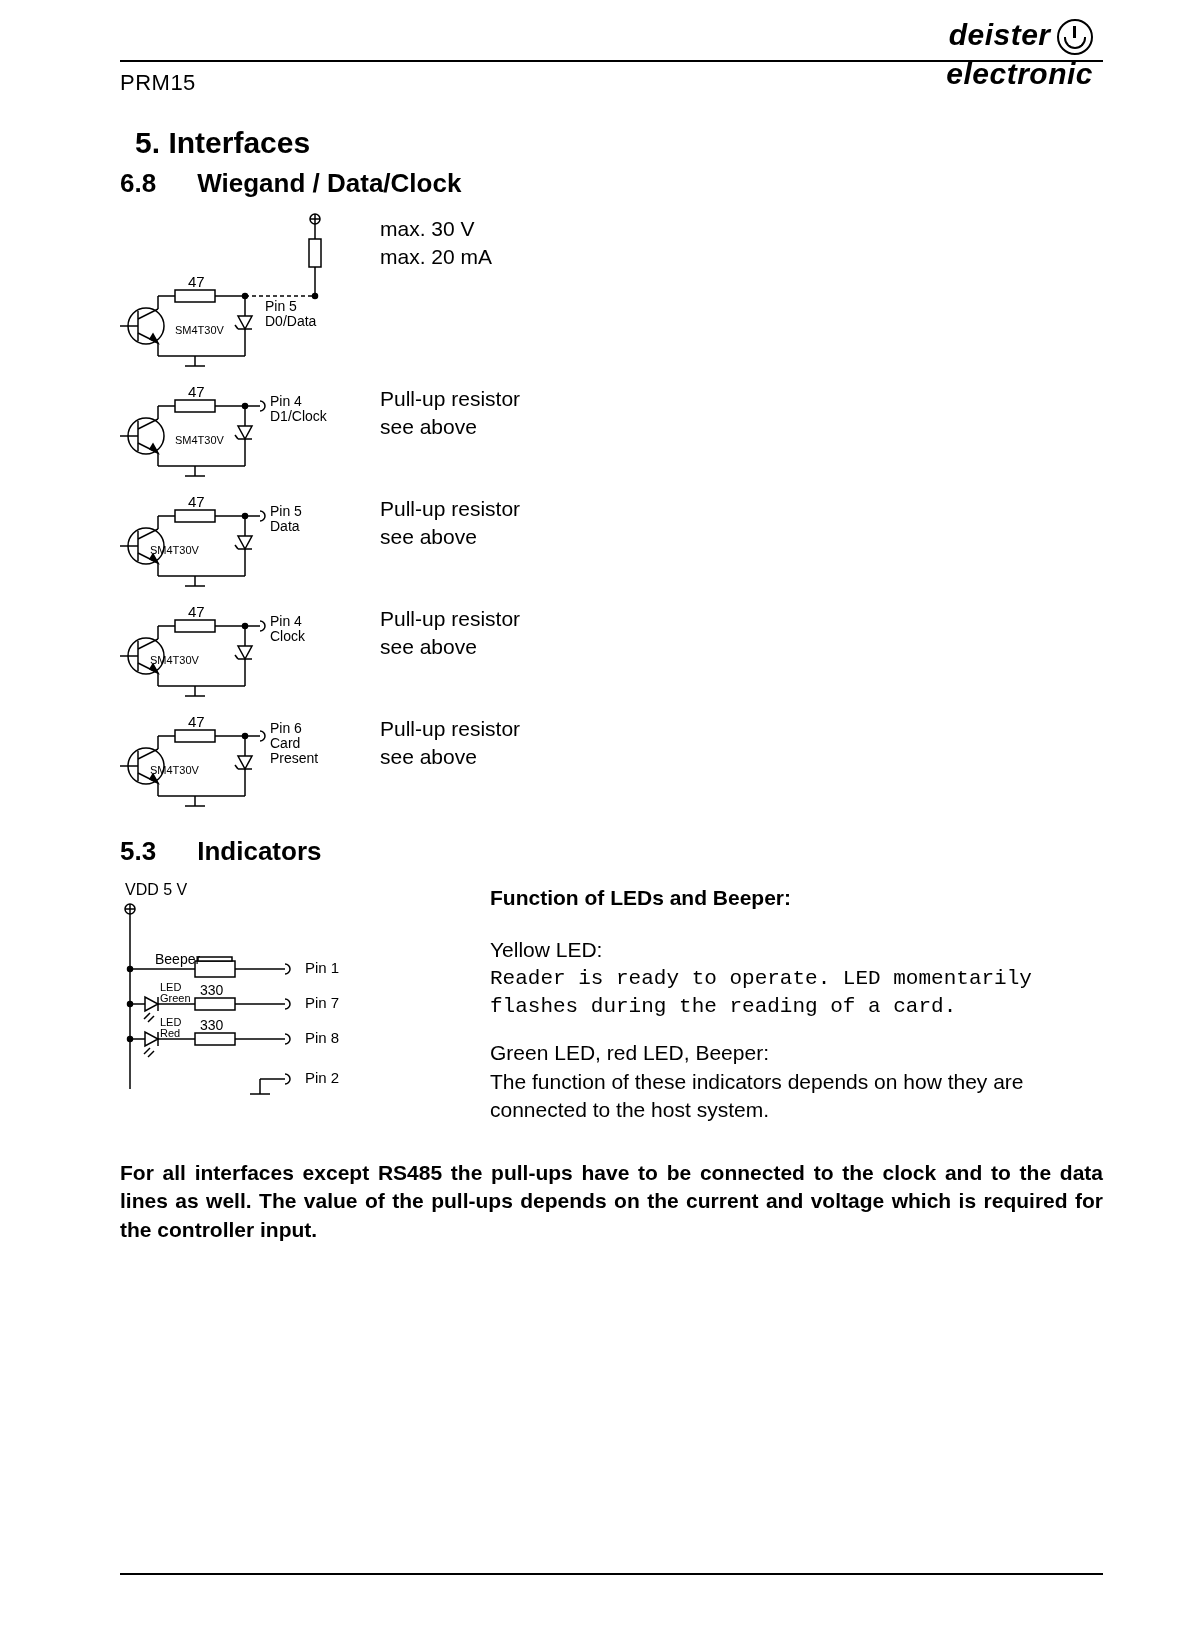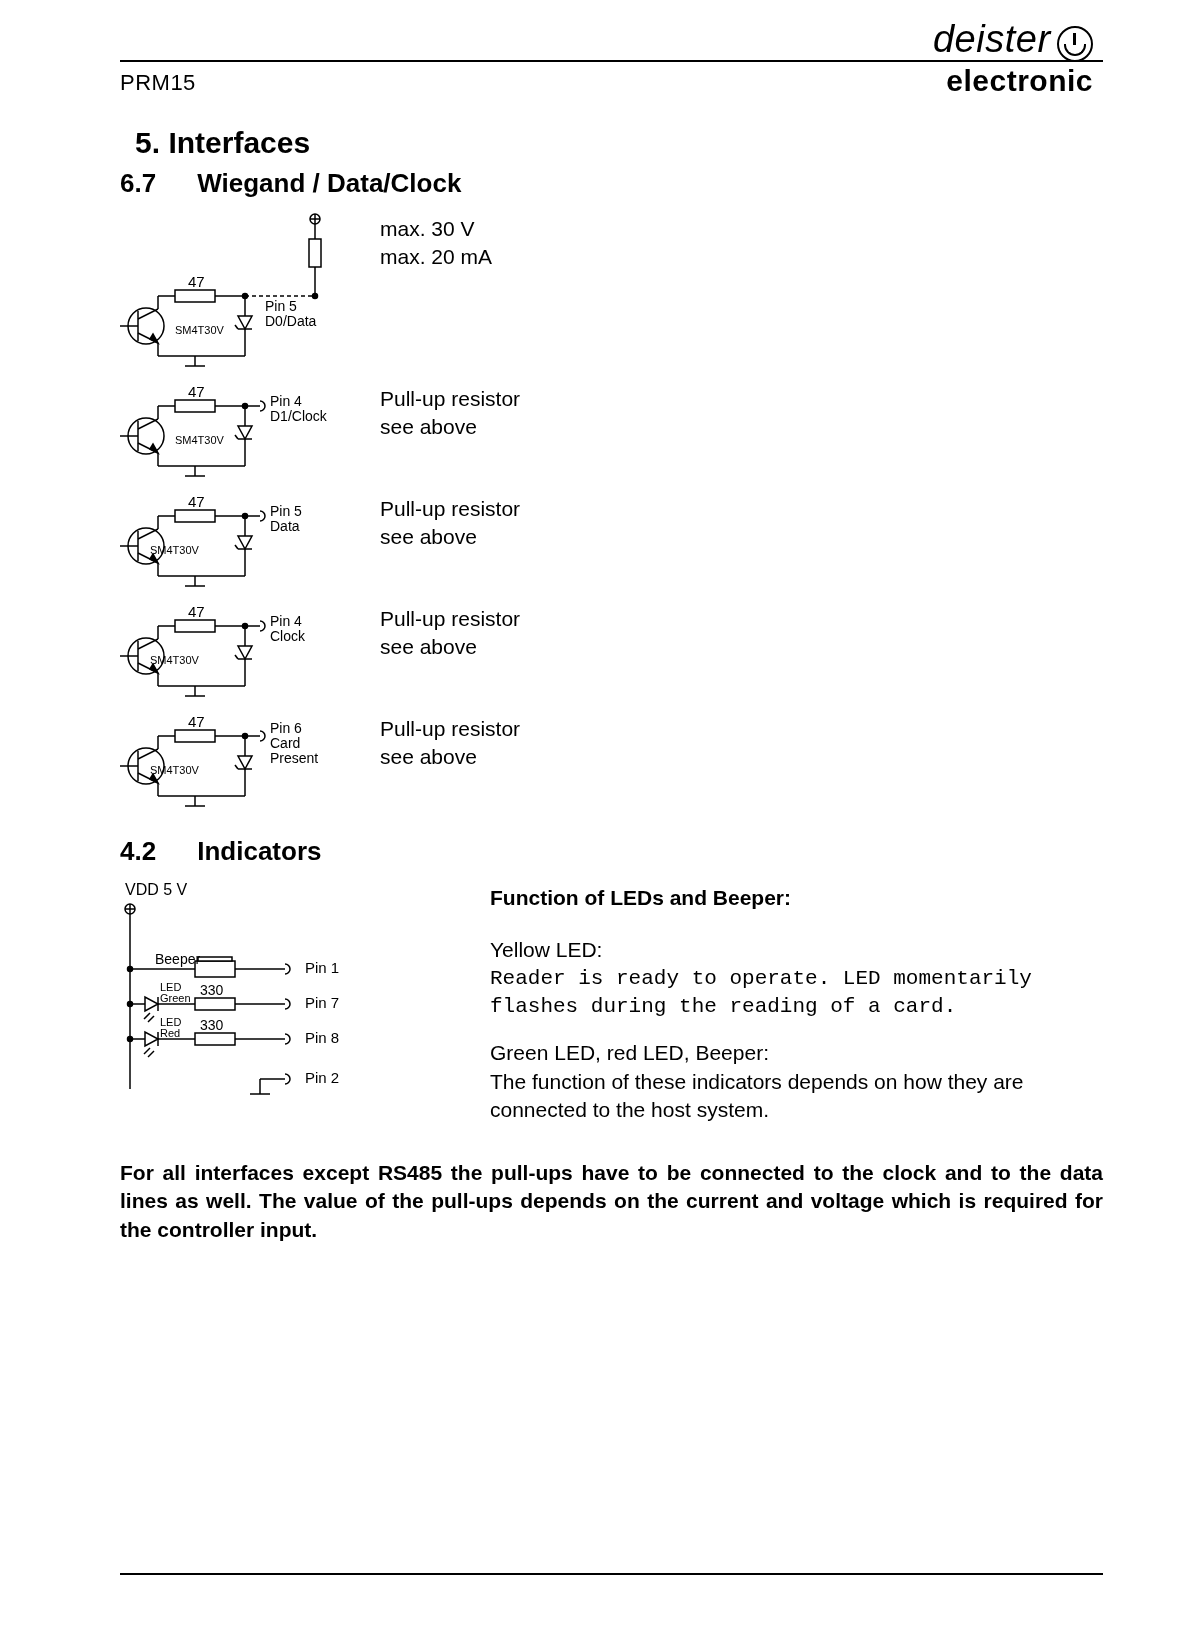--- a/index.html
+++ b/index.html
@@ -33,29 +33,30 @@
     letter-spacing: 0.5px;
   }
   .logo {
     text-align: right;
     line-height: 1;
     padding-right: 10px;
     position: relative;
     top: -25px;
   }
   .logo .line1 {
-    font-size: 38px;
-    font-weight: normal;
+    font-size: 30px;
+    font-weight: bold;
     font-style: italic;
     color: #000;
     letter-spacing: 0.5px;
   }
   .logo .line2 {
     font-size: 30px;
     font-weight: bold;
+    font-style: italic;
     color: #000;
     letter-spacing: 0.5px;
   }
   .logo-icon {
     display: inline-block;
     width: 32px;
     height: 32px;
     border: 2.5px solid #000;
     border-radius: 50%;
     vertical-align: middle;
@@ -159,21 +160,21 @@
   <div class="header">
     <div class="doc-code">PRM15</div>
   </div>
 
   <h1 class="sec">
     <span>5.</span>
     <span>Interfaces</span>
   </h1>
 
   <h2 class="sub">
-    <span class="num">6.7</span>
+    <span class="num">6.8</span>
     <span>Wiegand / Data/Clock</span>
   </h2>
 
   <div class="row">
     <div class="diagram">
       <svg width="260" height="160" class="svgtext">
 
         <g stroke="#000" stroke-width="1.5" fill="none">
           <circle cx="195" cy="8" r="5"></circle>
           <line x1="190" y1="8" x2="200" y2="8"></line>
@@ -384,21 +385,21 @@
         <text x="30" y="63" font-size="11">SM4T30V</text>
       </svg>
     </div>
     <div class="desc">
       <div>Pull-up resistor</div>
       <div>see above</div>
     </div>
   </div>
 
   <h2 class="sub" style="margin-top:25px;">
-    <span class="num">4.2</span>
+    <span class="num">5.3</span>
     <span>Indicators</span>
   </h2>
 
   <div class="indicators-wrap">
     <div class="diagram" style="flex:0 0 330px">
       <svg width="330" height="250" class="svgtext">
         <text x="5" y="16" font-size="16">VDD  5 V</text>
         <g stroke="#000" stroke-width="1.5" fill="none">
 
           <circle cx="10" cy="30" r="5"></circle>

